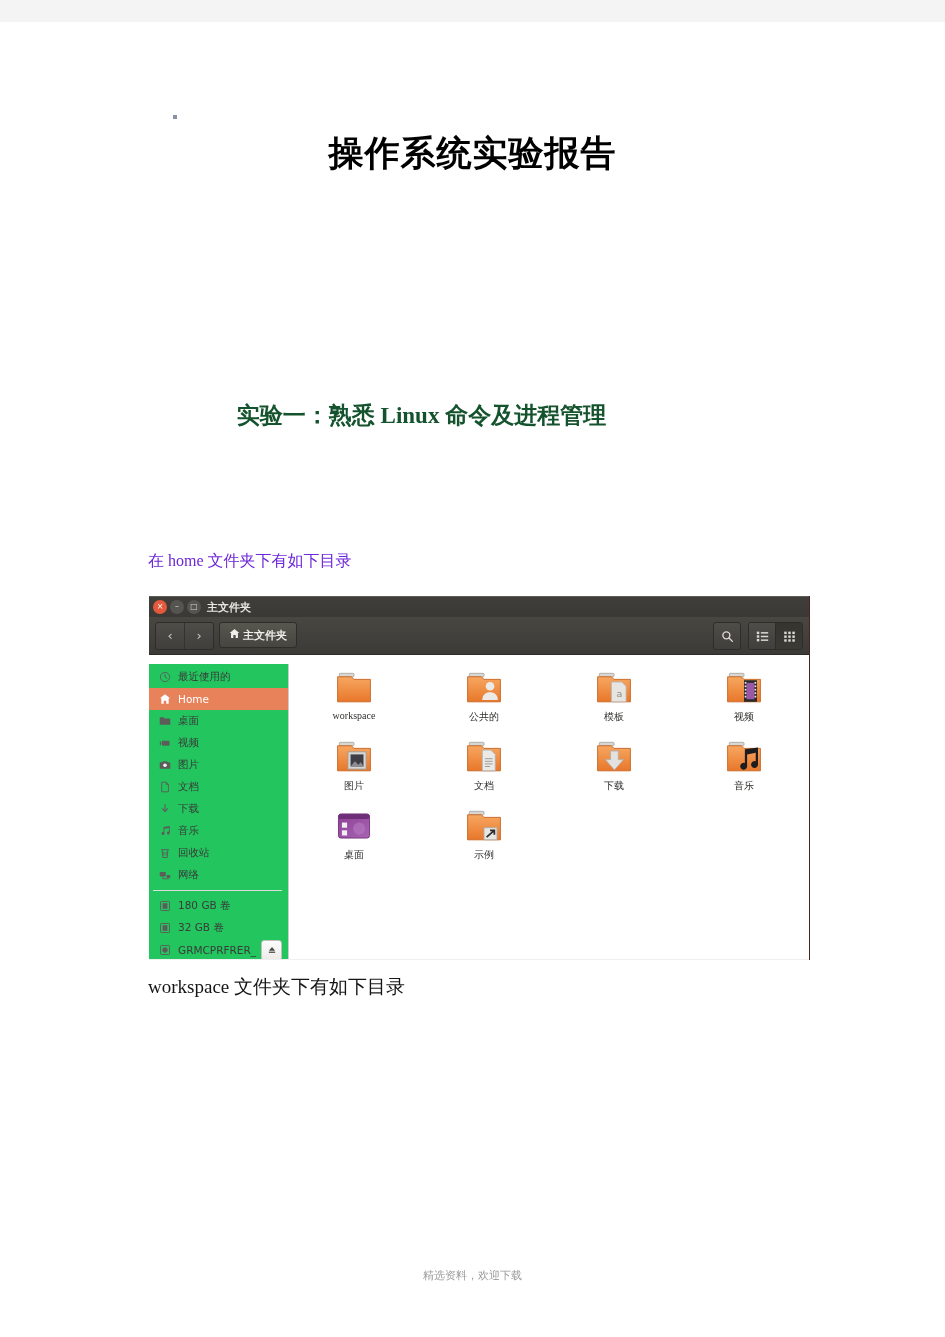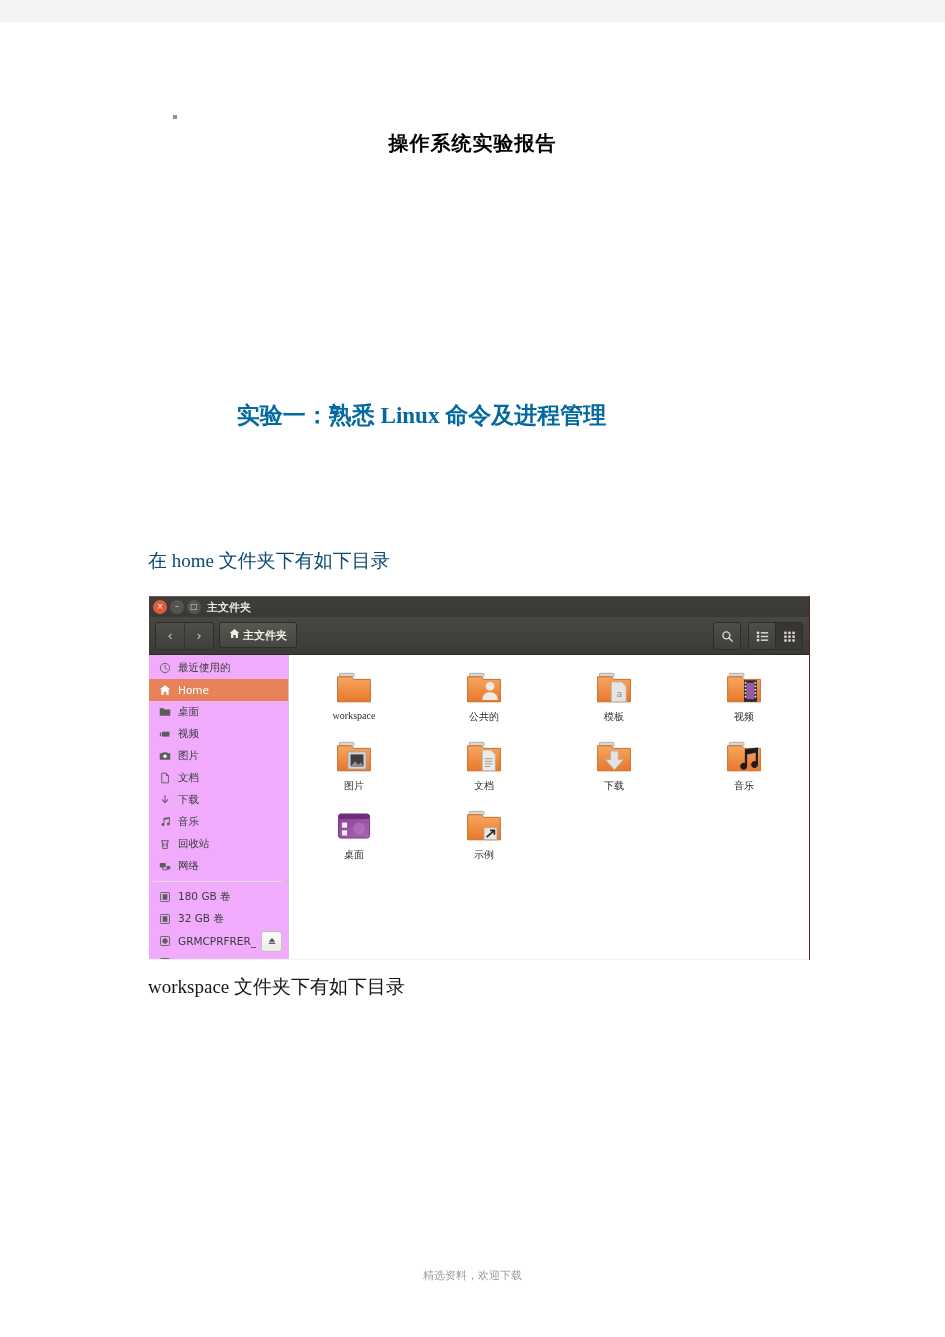--- a/index.html
+++ b/index.html
@@ -35,59 +35,59 @@
     background: #8a93a6;
   }
 
   
   .doc-title {
     position: absolute;
     left: 0;
     top: 108px;
     width: 945px;
     text-align: center;
-    font-size: 20px;
+    font-size: 35px;
     font-weight: bold;
     color: #000000;
     letter-spacing: 1px;
     font-family: "Liberation Serif", "DejaVu Serif", serif;
   }
 
   .heading-1 {
     position: absolute;
     left: 0;
     top: 378px;
     width: 843px;
     text-align: center;
     font-size: 23px;
     font-weight: bold;
-    color: #0369a1;
+    color: #14532d;
     font-family: "Liberation Serif", "DejaVu Serif", serif;
   }
 
   .para-bold {
     position: absolute;
     left: 148px;
     top: 423px;
     width: 672px;
     font-size: 22px;
     font-weight: bold;
     line-height: 37px;
     color: #000000;
     font-family: "Liberation Serif", "DejaVu Serif", serif;
   }
 
   .para-plain {
     position: absolute;
     left: 148px;
     top: 524px;
     width: 672px;
-    font-size: 19px;
+    font-size: 16px;
     line-height: 30px;
-    color: #0c4a6e;
+    color: #6d28d9;
     font-family: "Liberation Serif", "DejaVu Serif", serif;
   }
 
   .para-plain-2 {
     position: absolute;
     left: 148px;
     top: 950px;
     width: 672px;
     font-size: 19px;
     line-height: 30px;
@@ -232,26 +232,27 @@
     border: 0;
   }
   .viewbtn.active { background: linear-gradient(to bottom, #35342f 0%, #3b3a35 100%); }
   .viewbtn + .viewbtn { border-left: 1px solid #2e2d2a; }
 
   
   .wbody { position: relative; height: 304px; display: flex; }
 
   .sidebar {
     width: 140px;
-    background: #f0abfc;
+    background: #22c55e;
     border-right: 1px solid #cfcdc9;
     box-sizing: border-box;
     padding-top: 2px;
     overflow: hidden;
     position: relative;
+    margin-top: 9px;
   }
   .side-row {
     height: 22px;
     display: flex;
     align-items: center;
     gap: 7px;
     padding-left: 9px;
     font-size: 10.5px;
     color: #3b3b39;
     box-sizing: border-box;

